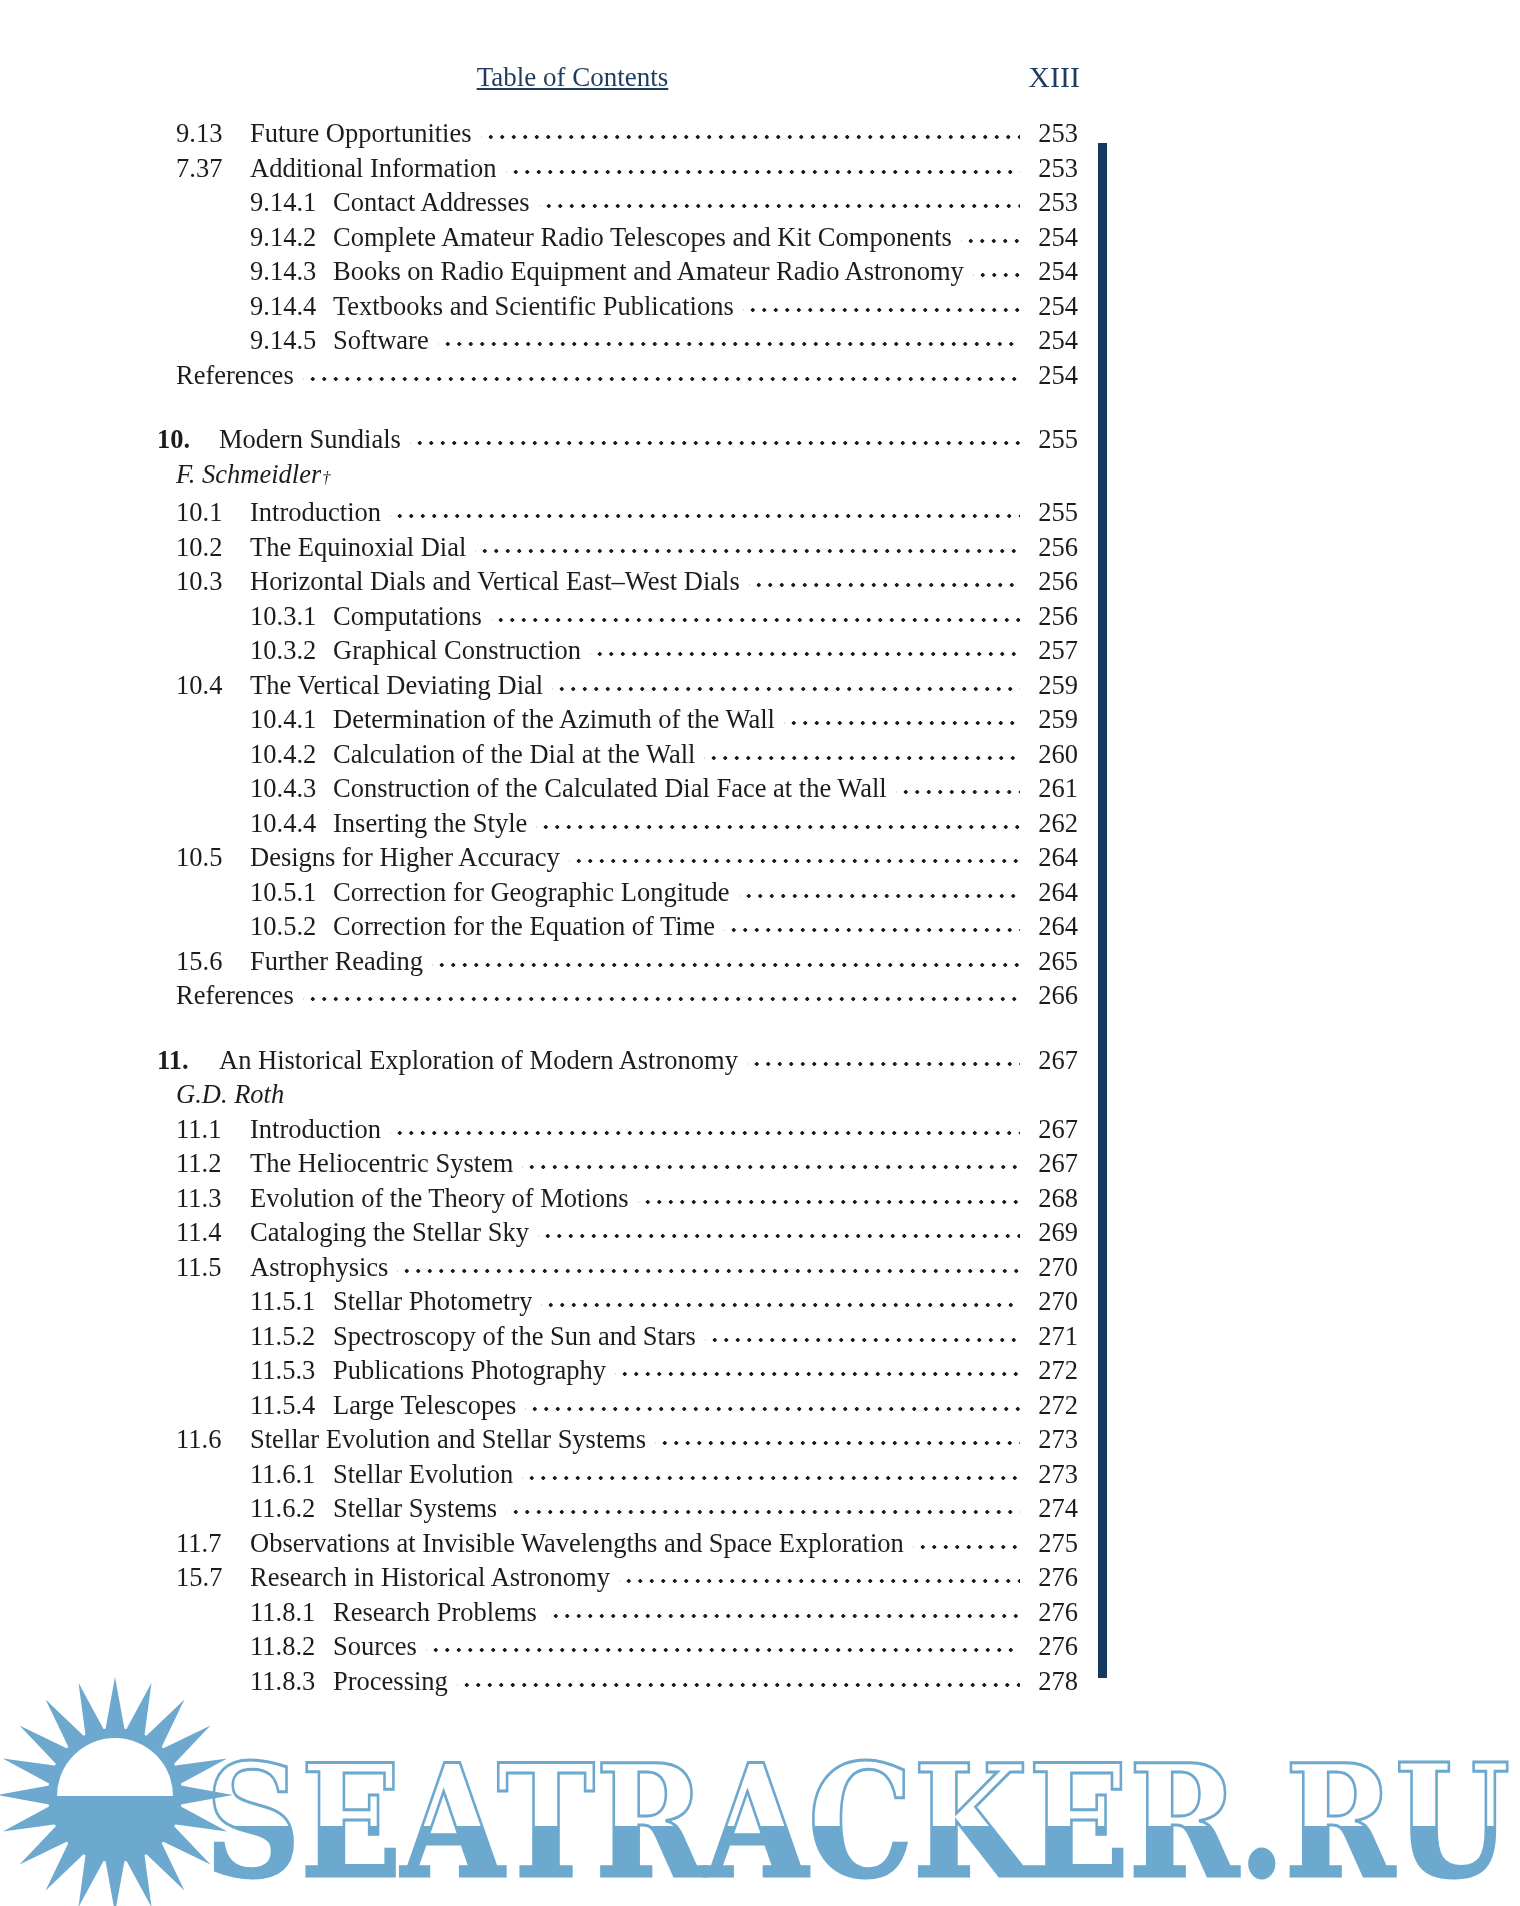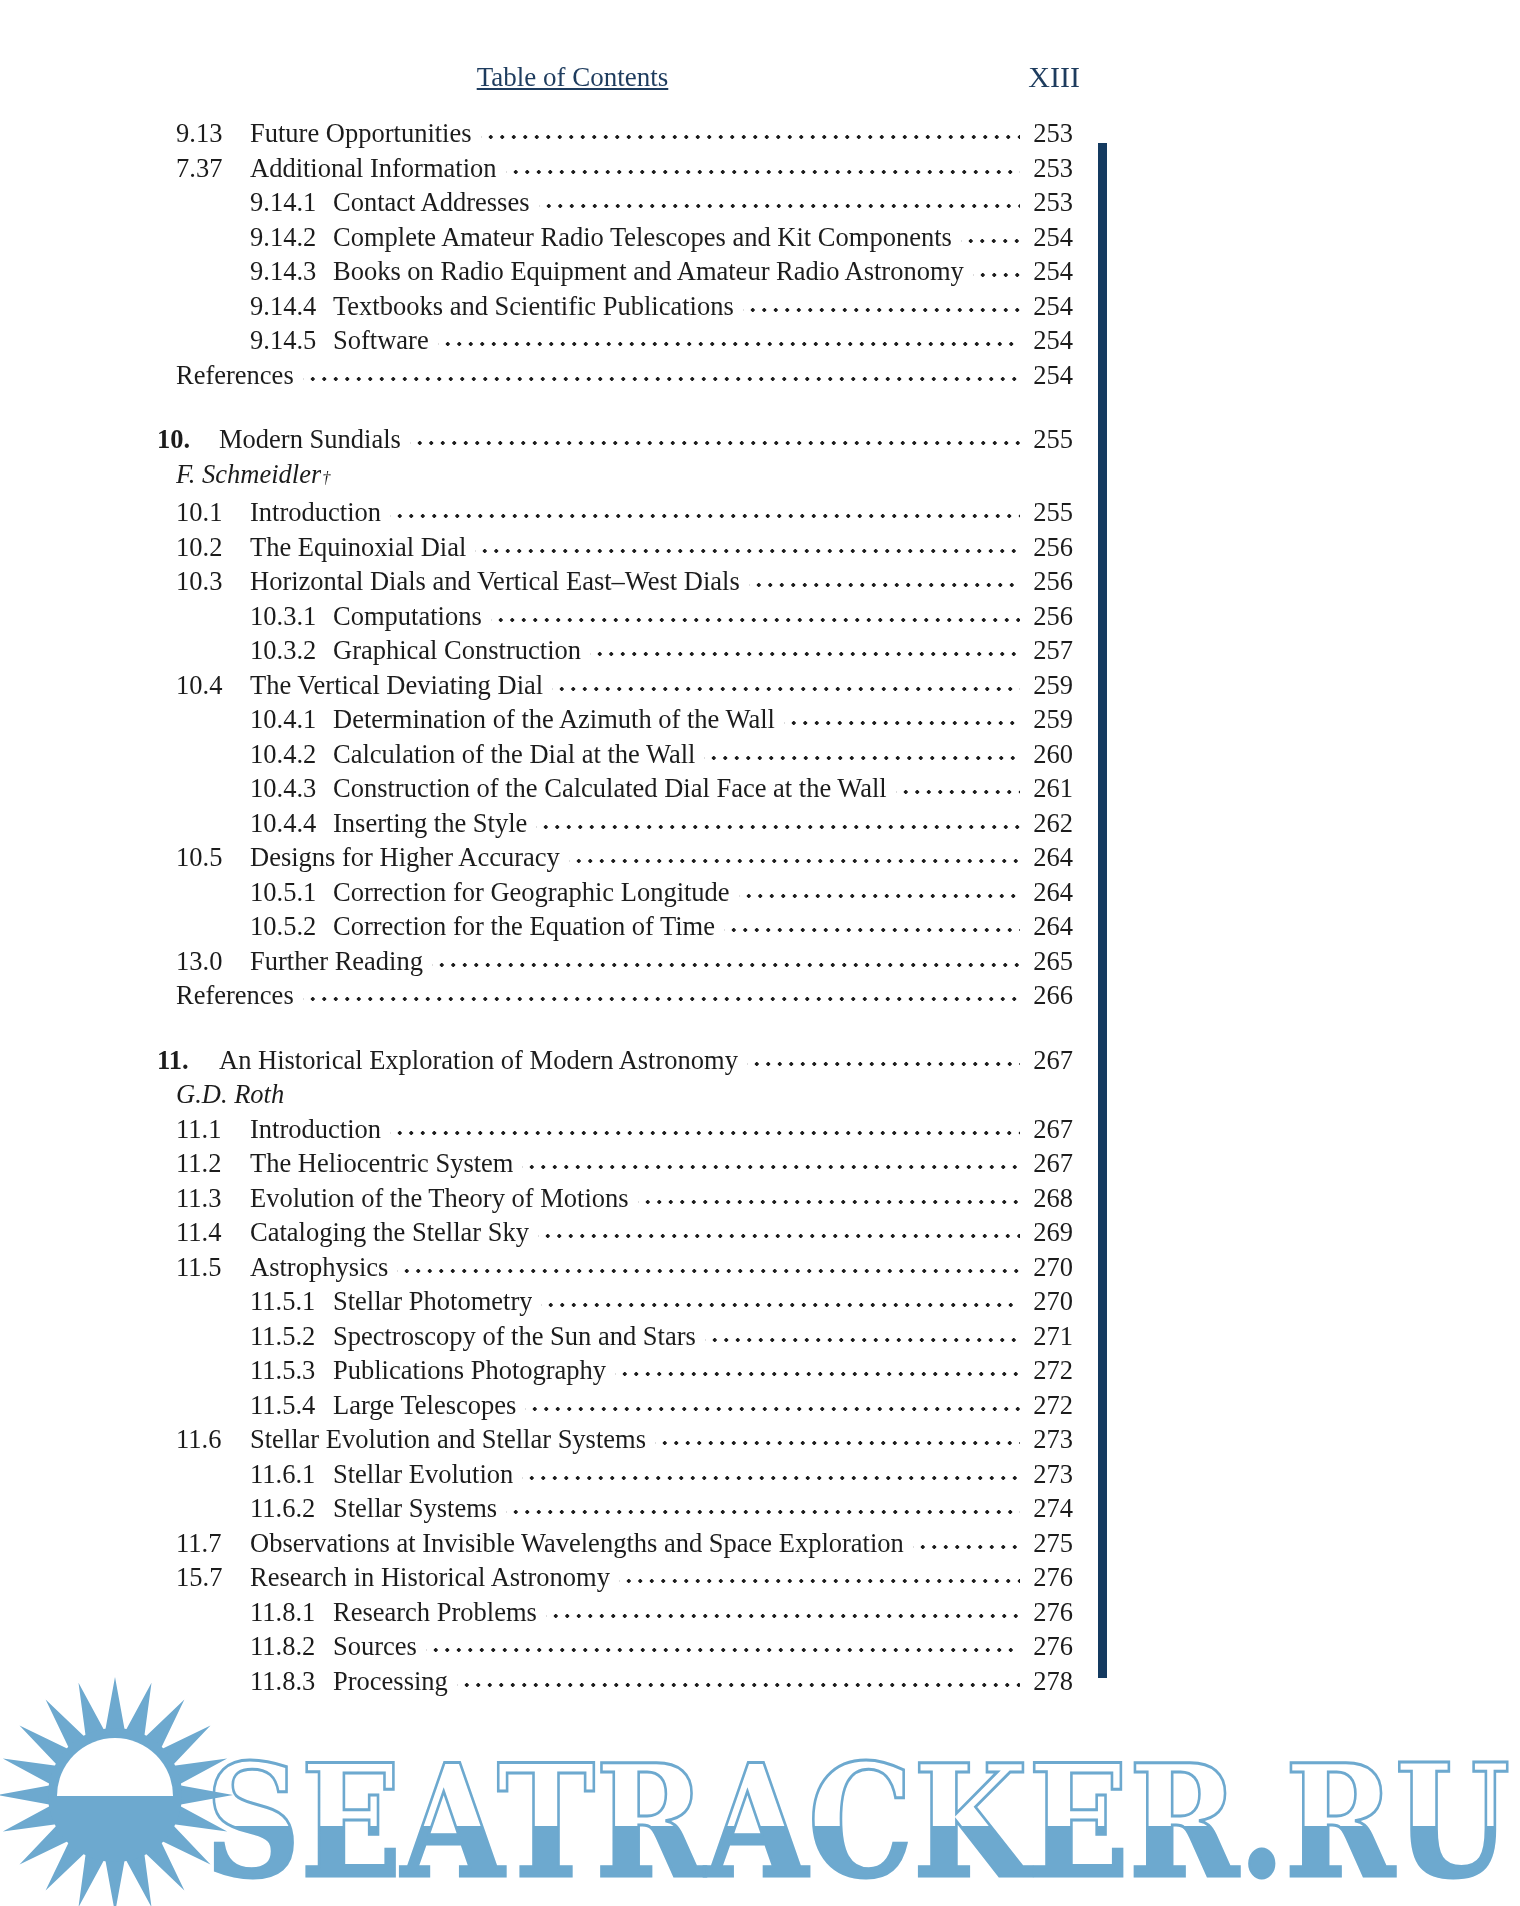--- a/index.html
+++ b/index.html
@@ -42,21 +42,21 @@
   .level-author .title{margin-left:176px;font-style:italic;}
   .sup{font-size:0.62em;vertical-align:super;margin-left:1px;font-style:italic;}
   .leader{
     flex:1 1 auto;min-width:8px;margin:0 8px 0 9px;align-self:stretch;
     background-image:radial-gradient(circle,var(--text,#1c1c1c) 1.7px,transparent 2.1px);
     background-size:11.5px 4.2px;
     background-repeat:repeat-x;
     background-position:4px calc(100% - 11px);
   }
   .leader::before{content:"\00a0";}
-  .page{flex:0 0 auto;width:50px;text-align:center;}
+  .page{flex:0 0 auto;width:50px;text-align:right;}
   
   .wm-sun{position:absolute;left:-5px;top:1675px;width:240px;height:240px;}
   .wm-textbox{position:absolute;left:200px;top:1750px;width:1320px;height:156px;}
   .wm-text{
     font-family:"DejaVu Serif","Liberation Serif",serif;
     font-weight:bold;font-size:155px;
     stroke:var(--watermark-blue,#6da9cf);stroke-width:3px;
   }
 </style>
 </head>
@@ -222,21 +222,21 @@
     <span class="page">264</span>
   </div>
     <div class="row level-subsection">
     <span class="num">10.5.2</span>
     <span class="title">Correction for the Equation of Time</span>
 
     <span class="leader"></span>
     <span class="page">264</span>
   </div>
     <div class="row level-section">
-    <span class="num">13.0</span>
+    <span class="num">15.6</span>
     <span class="title">Further Reading</span>
 
     <span class="leader"></span>
     <span class="page">265</span>
   </div>
     <div class="row level-references">
 
     <span class="title">References</span>
 
     <span class="leader"></span>

